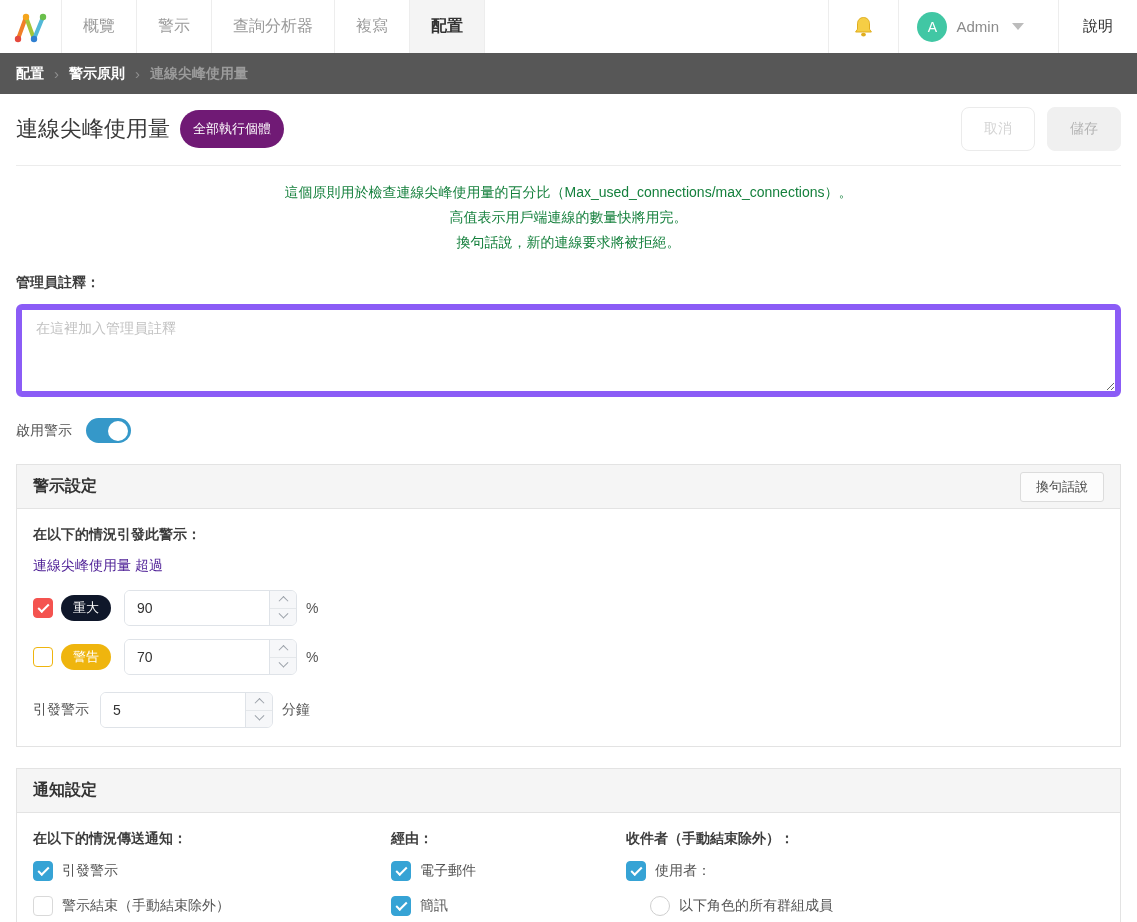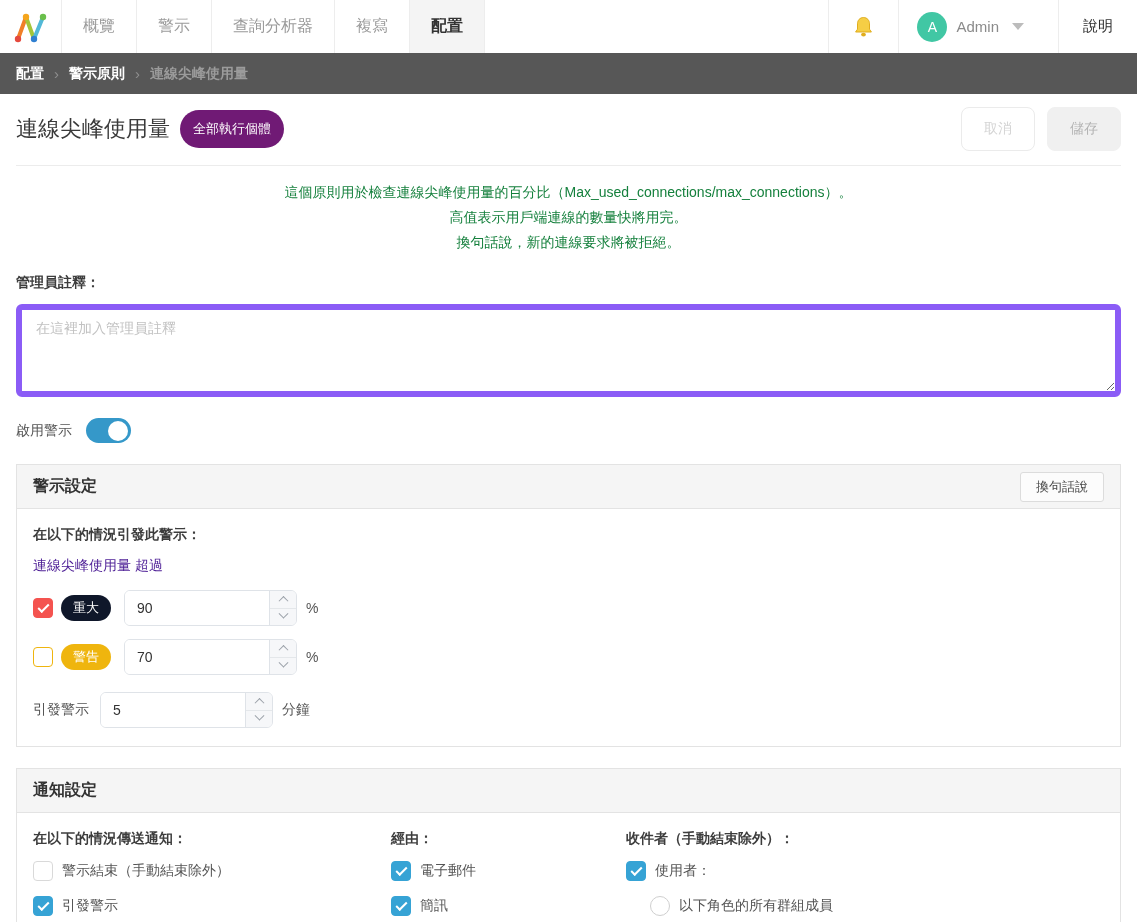--- a/index.html
+++ b/index.html
@@ -250,28 +250,28 @@
   <div class="section">
     <div class="section-header">
       <span class="section-title">通知設定</span>
     </div>
     <div class="section-body">
       <div class="notif-cols">
 
         <div class="ncol1">
           <div class="bold-line">在以下的情況傳送通知：</div>
           <div class="check-item">
+            <div class="cb checked-blue">
+              <span class="check-icon"></span>
+            </div>
+            <span>引發警示</span>
+          </div>
+          <div class="check-item">
             <div class="cb"></div>
             <span>警示結束（手動結束除外）</span>
-          </div>
-          <div class="check-item">
-            <div class="cb checked-blue">
-              <span class="check-icon"></span>
-            </div>
-            <span>引發警示</span>
           </div>
         </div>
 
         <div class="ncol2">
           <div class="bold-line">經由：</div>
           <div class="check-item">
             <div class="cb checked-blue">
               <span class="check-icon"></span>
             </div>
             <span>電子郵件</span>

